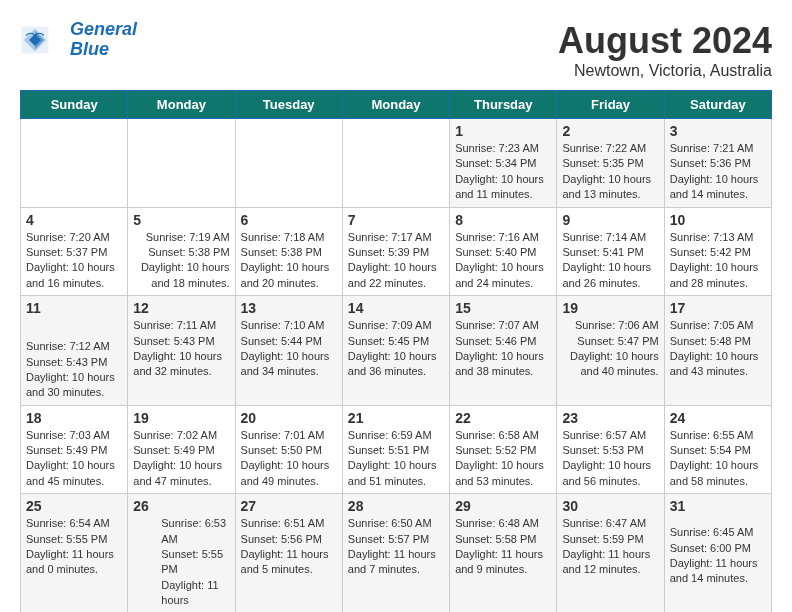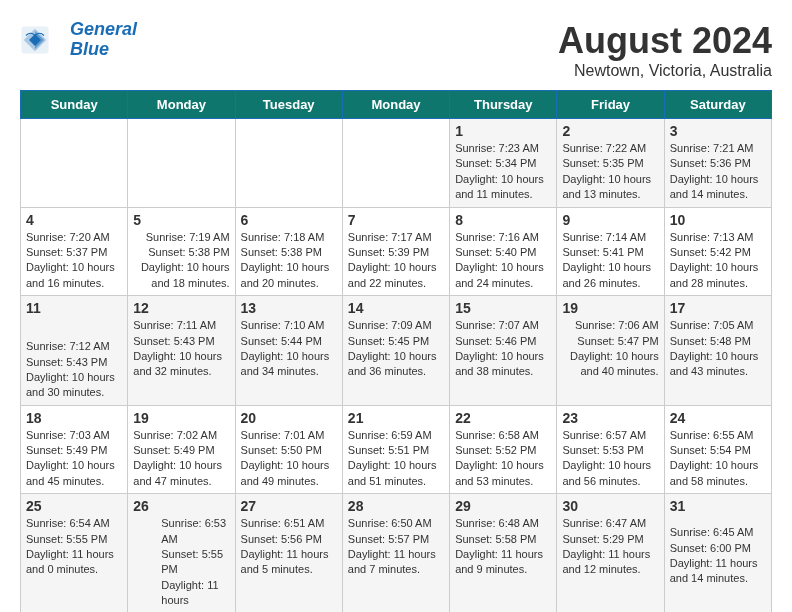--- a/index.html
+++ b/index.html
@@ -337,21 +337,21 @@
         <td>
           <span class="day-num">29</span>
           <div class="day-info" style="white-space: pre-line;">Sunrise: 6:48 AM
 Sunset: 5:58 PM
 Daylight: 11 hours
 and 9 minutes.</div>
         </td>
         <td>
           <span class="day-num">30</span>
           <div class="day-info" style="white-space: pre-line;">Sunrise: 6:47 AM
-Sunset: 5:29 PM
+Sunset: 5:59 PM
 Daylight: 11 hours
 and 12 minutes.</div>
         </td>
         <td>
           <span class="day-num">31</span>
           <div class="day-info" style="white-space: pre-line; margin-top: 11px;">Sunrise: 6:45 AM
 Sunset: 6:00 PM
 Daylight: 11 hours
 and 14 minutes.</div>
         </td>

